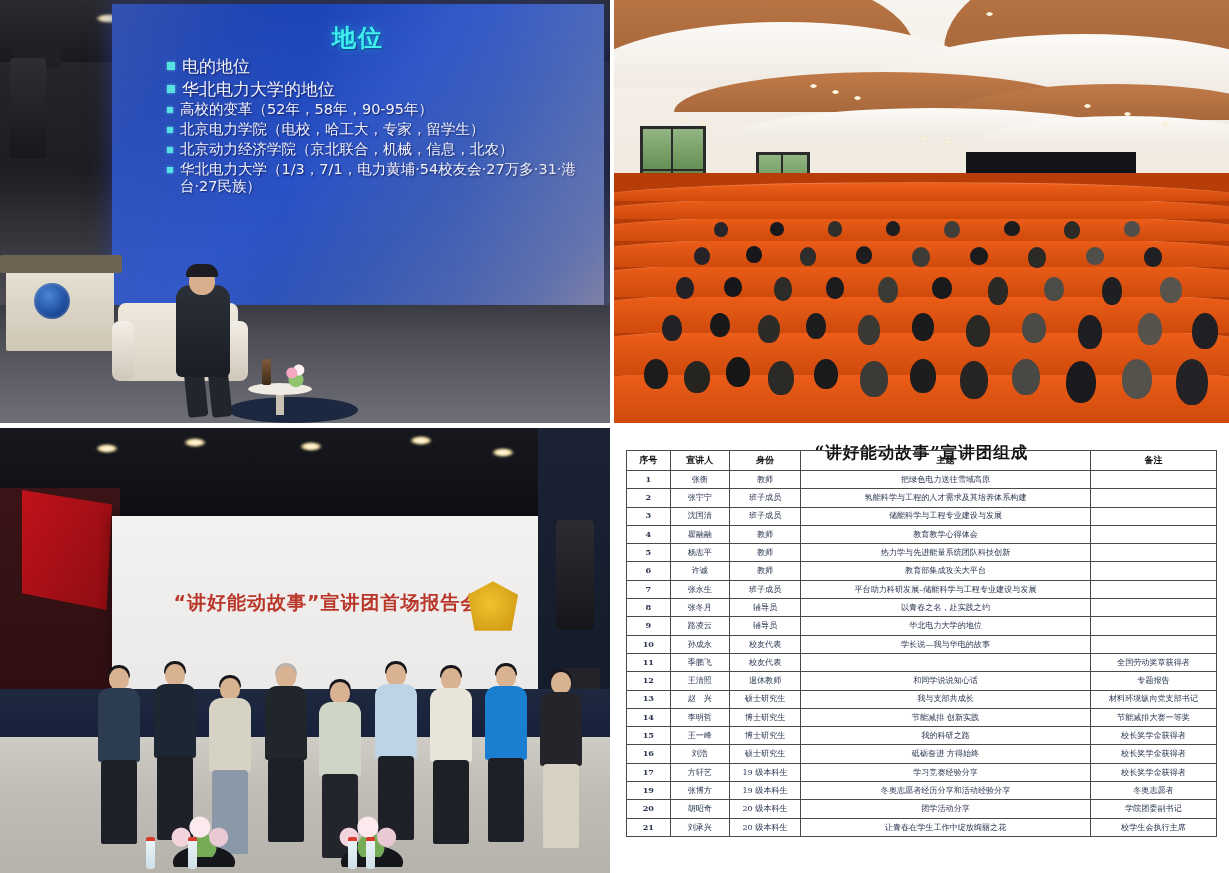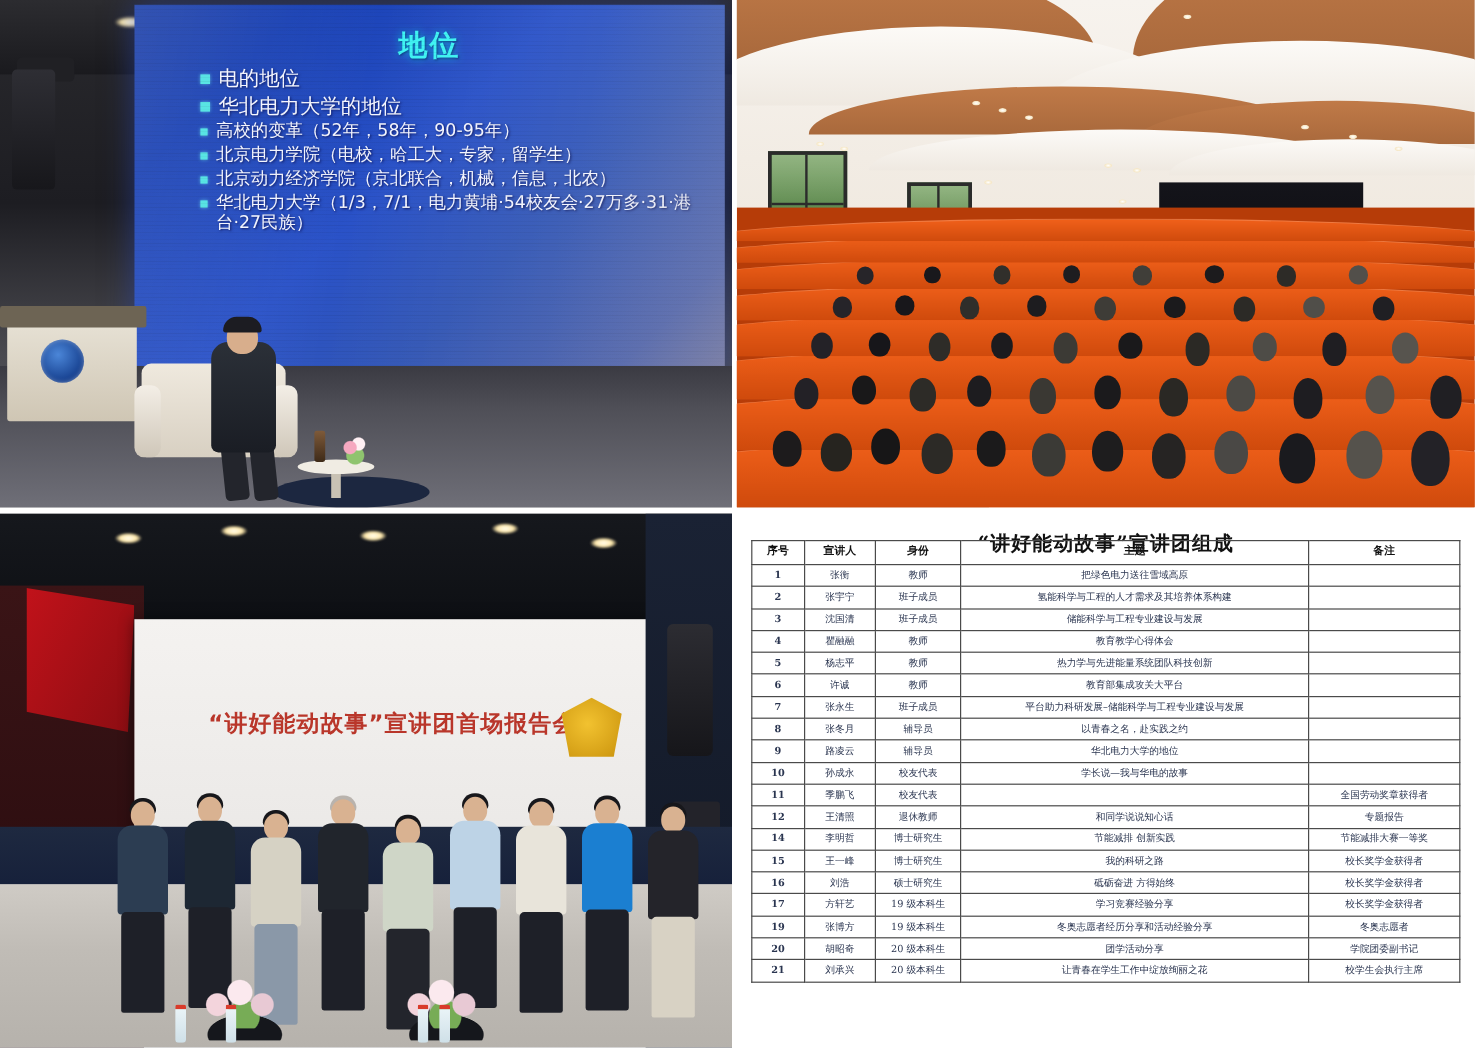--- a/index.html
+++ b/index.html
@@ -746,20 +746,27 @@
               <td class="note">全国劳动奖章获得者</td>
             </tr>
             <tr>
               <td class="idx">12</td>
               <td>王清照</td>
               <td>退休教师</td>
               <td class="topic">和同学说说知心话</td>
               <td class="note">专题报告</td>
             </tr>
             <tr>
+              <td class="idx">13</td>
+              <td>赵　兴</td>
+              <td>硕士研究生</td>
+              <td class="topic">我与支部共成长</td>
+              <td class="note">材料环境纵向党支部书记</td>
+            </tr>
+            <tr>
               <td class="idx">14</td>
               <td>李明哲</td>
               <td>博士研究生</td>
               <td class="topic">节能减排 创新实践</td>
               <td class="note">节能减排大赛一等奖</td>
             </tr>
             <tr>
               <td class="idx">15</td>
               <td>王一峰</td>
               <td>博士研究生</td>

